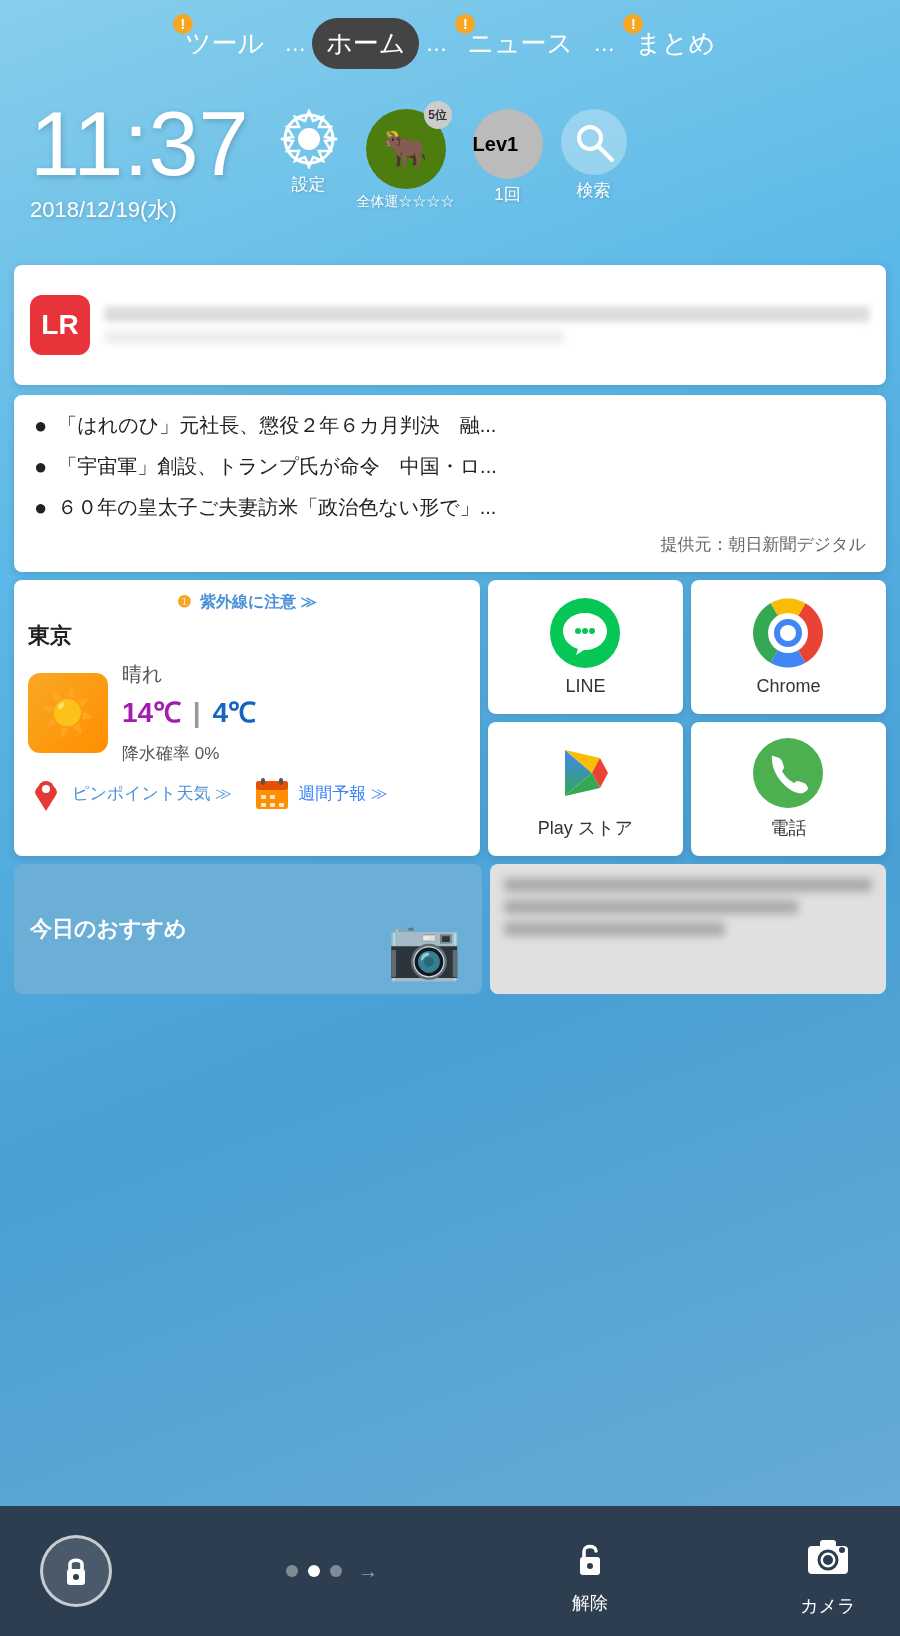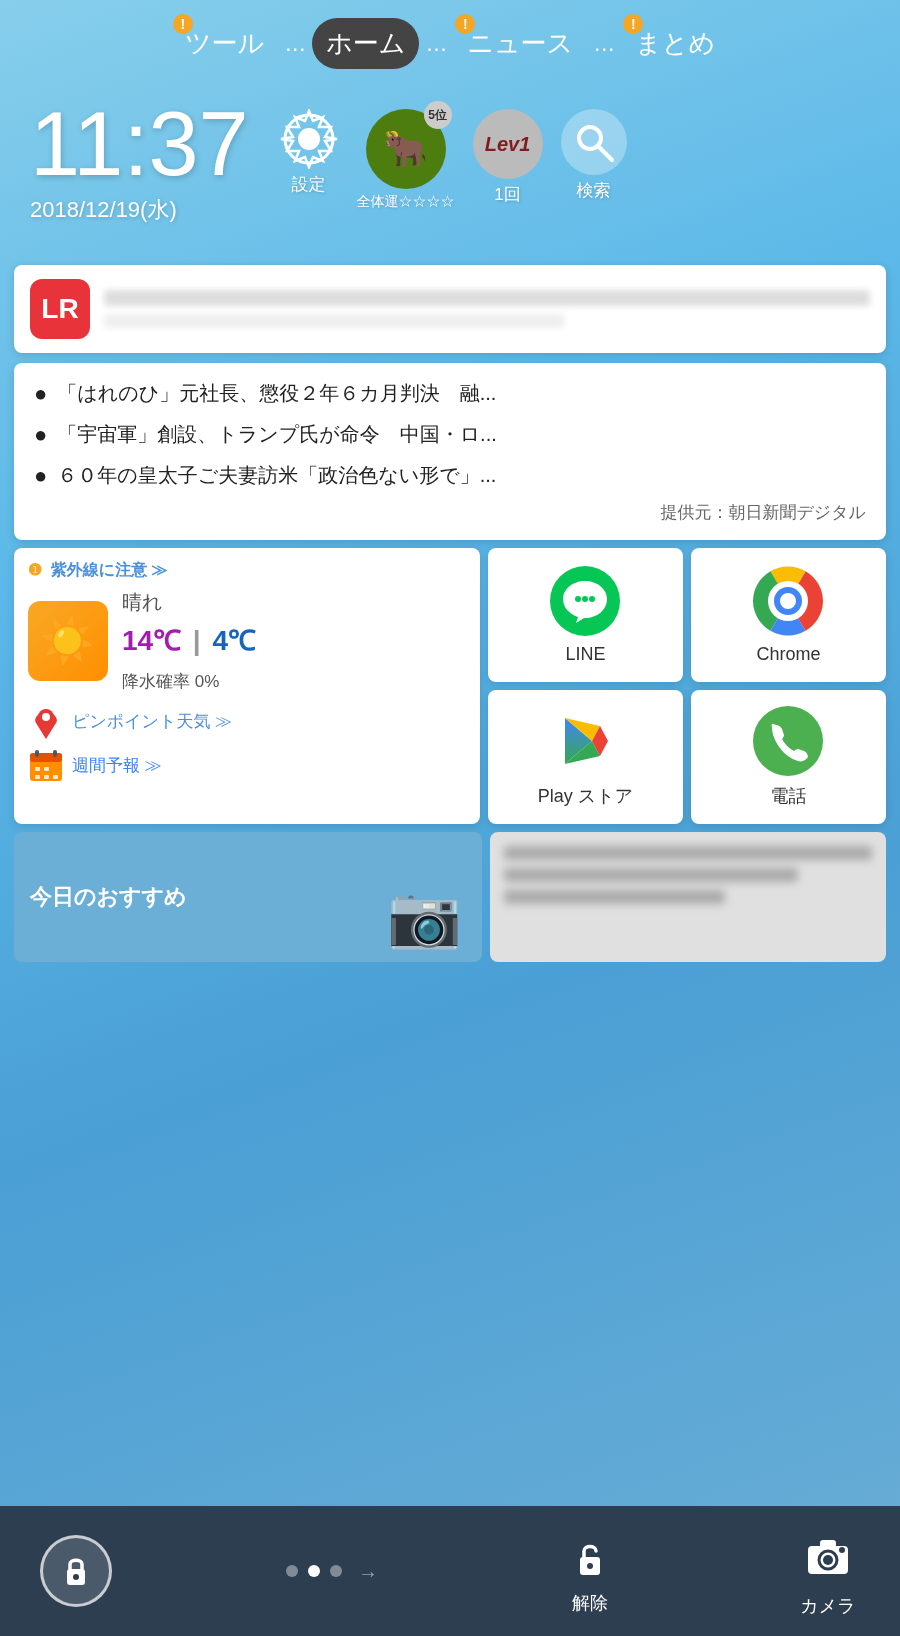--- a/index.html
+++ b/index.html
@@ -111,44 +111,42 @@
       color: #333;
       font-weight: bold;
     }
     .lev-circle {
       width: 70px;
       height: 70px;
       background: #bbb;
       border-radius: 50%;
       display: flex;
       align-items: center;
-      justify-content: center;
       font-size: 20px;
       font-weight: bold;
-      color: #7f1d1d;
-      font-style: italic;
+      color: #000000;
     }
     .search-circle {
       width: 66px;
       height: 66px;
       background: rgba(255,255,255,0.3);
       border-radius: 50%;
       display: flex;
       align-items: center;
       justify-content: center;
       font-size: 36px;
       color: white;
     }
 
     
     .notification-card {
       margin: 30px 14px 10px;
       background: white;
       border-radius: 8px;
-      padding: 14px 16px;
+      padding: 30px 16px;
       display: flex;
       align-items: center;
       gap: 14px;
       box-shadow: 0 2px 8px rgba(0,0,0,0.15);
     }
     .notif-icon {
       width: 60px;
       height: 60px;
       background: #e8333a;
       border-radius: 12px;
@@ -220,20 +218,21 @@
       background: white;
       border-radius: 8px;
       padding: 12px 14px;
       box-shadow: 0 2px 8px rgba(0,0,0,0.12);
     }
     .weather-uv {
       font-size: 16px;
       color: #e67e22;
       margin-bottom: 8px;
       font-weight: bold;
+      text-align: center;
     }
     .weather-uv span { color: #f5a623; margin-right: 4px; }
     .weather-uv a { color: #4a90d9; text-decoration: none; }
     .weather-city {
       font-size: 22px;
       font-weight: bold;
       color: #222;
       margin-bottom: 10px;
     }
     .weather-main {
@@ -265,22 +264,22 @@
     .weather-high { color: #a21caf; }
     .weather-sep { color: #999; margin: 0 4px; }
     .weather-low { color: #1565c0; }
     .weather-rain {
       font-size: 17px;
       color: #555;
       margin-top: 12px;
     }
     .weather-links {
       display: flex;
-      flex-direction: column;
-      gap: 8px;
+      flex-direction: row;
+      gap: 22px;
       margin-top: 10px;
     }
     .weather-link-row {
       display: flex;
       align-items: center;
       gap: 8px;
       font-size: 17px;
       color: #4a90d9;
     }
     .weather-link-icon {
@@ -584,20 +583,21 @@
   <div class="news-source">提供元：朝日新聞デジタル</div>
 </div>
 
 <div class="widgets-area">
 
   <div class="weather-widget">
     <div class="weather-uv">
       <span>❶</span>
       <a>紫外線に注意 ≫</a>
     </div>
+    <div class="weather-city">東京</div>
     <div class="weather-main">
       <div class="weather-sun-icon">☀️</div>
       <div class="weather-info">
         <div class="weather-condition">晴れ</div>
         <div class="weather-temps">
           <span class="weather-high">14℃</span>
           <span class="weather-sep">|</span>
           <span class="weather-low">4℃</span>
         </div>
         <div class="weather-rain">降水確率 0%</div>

